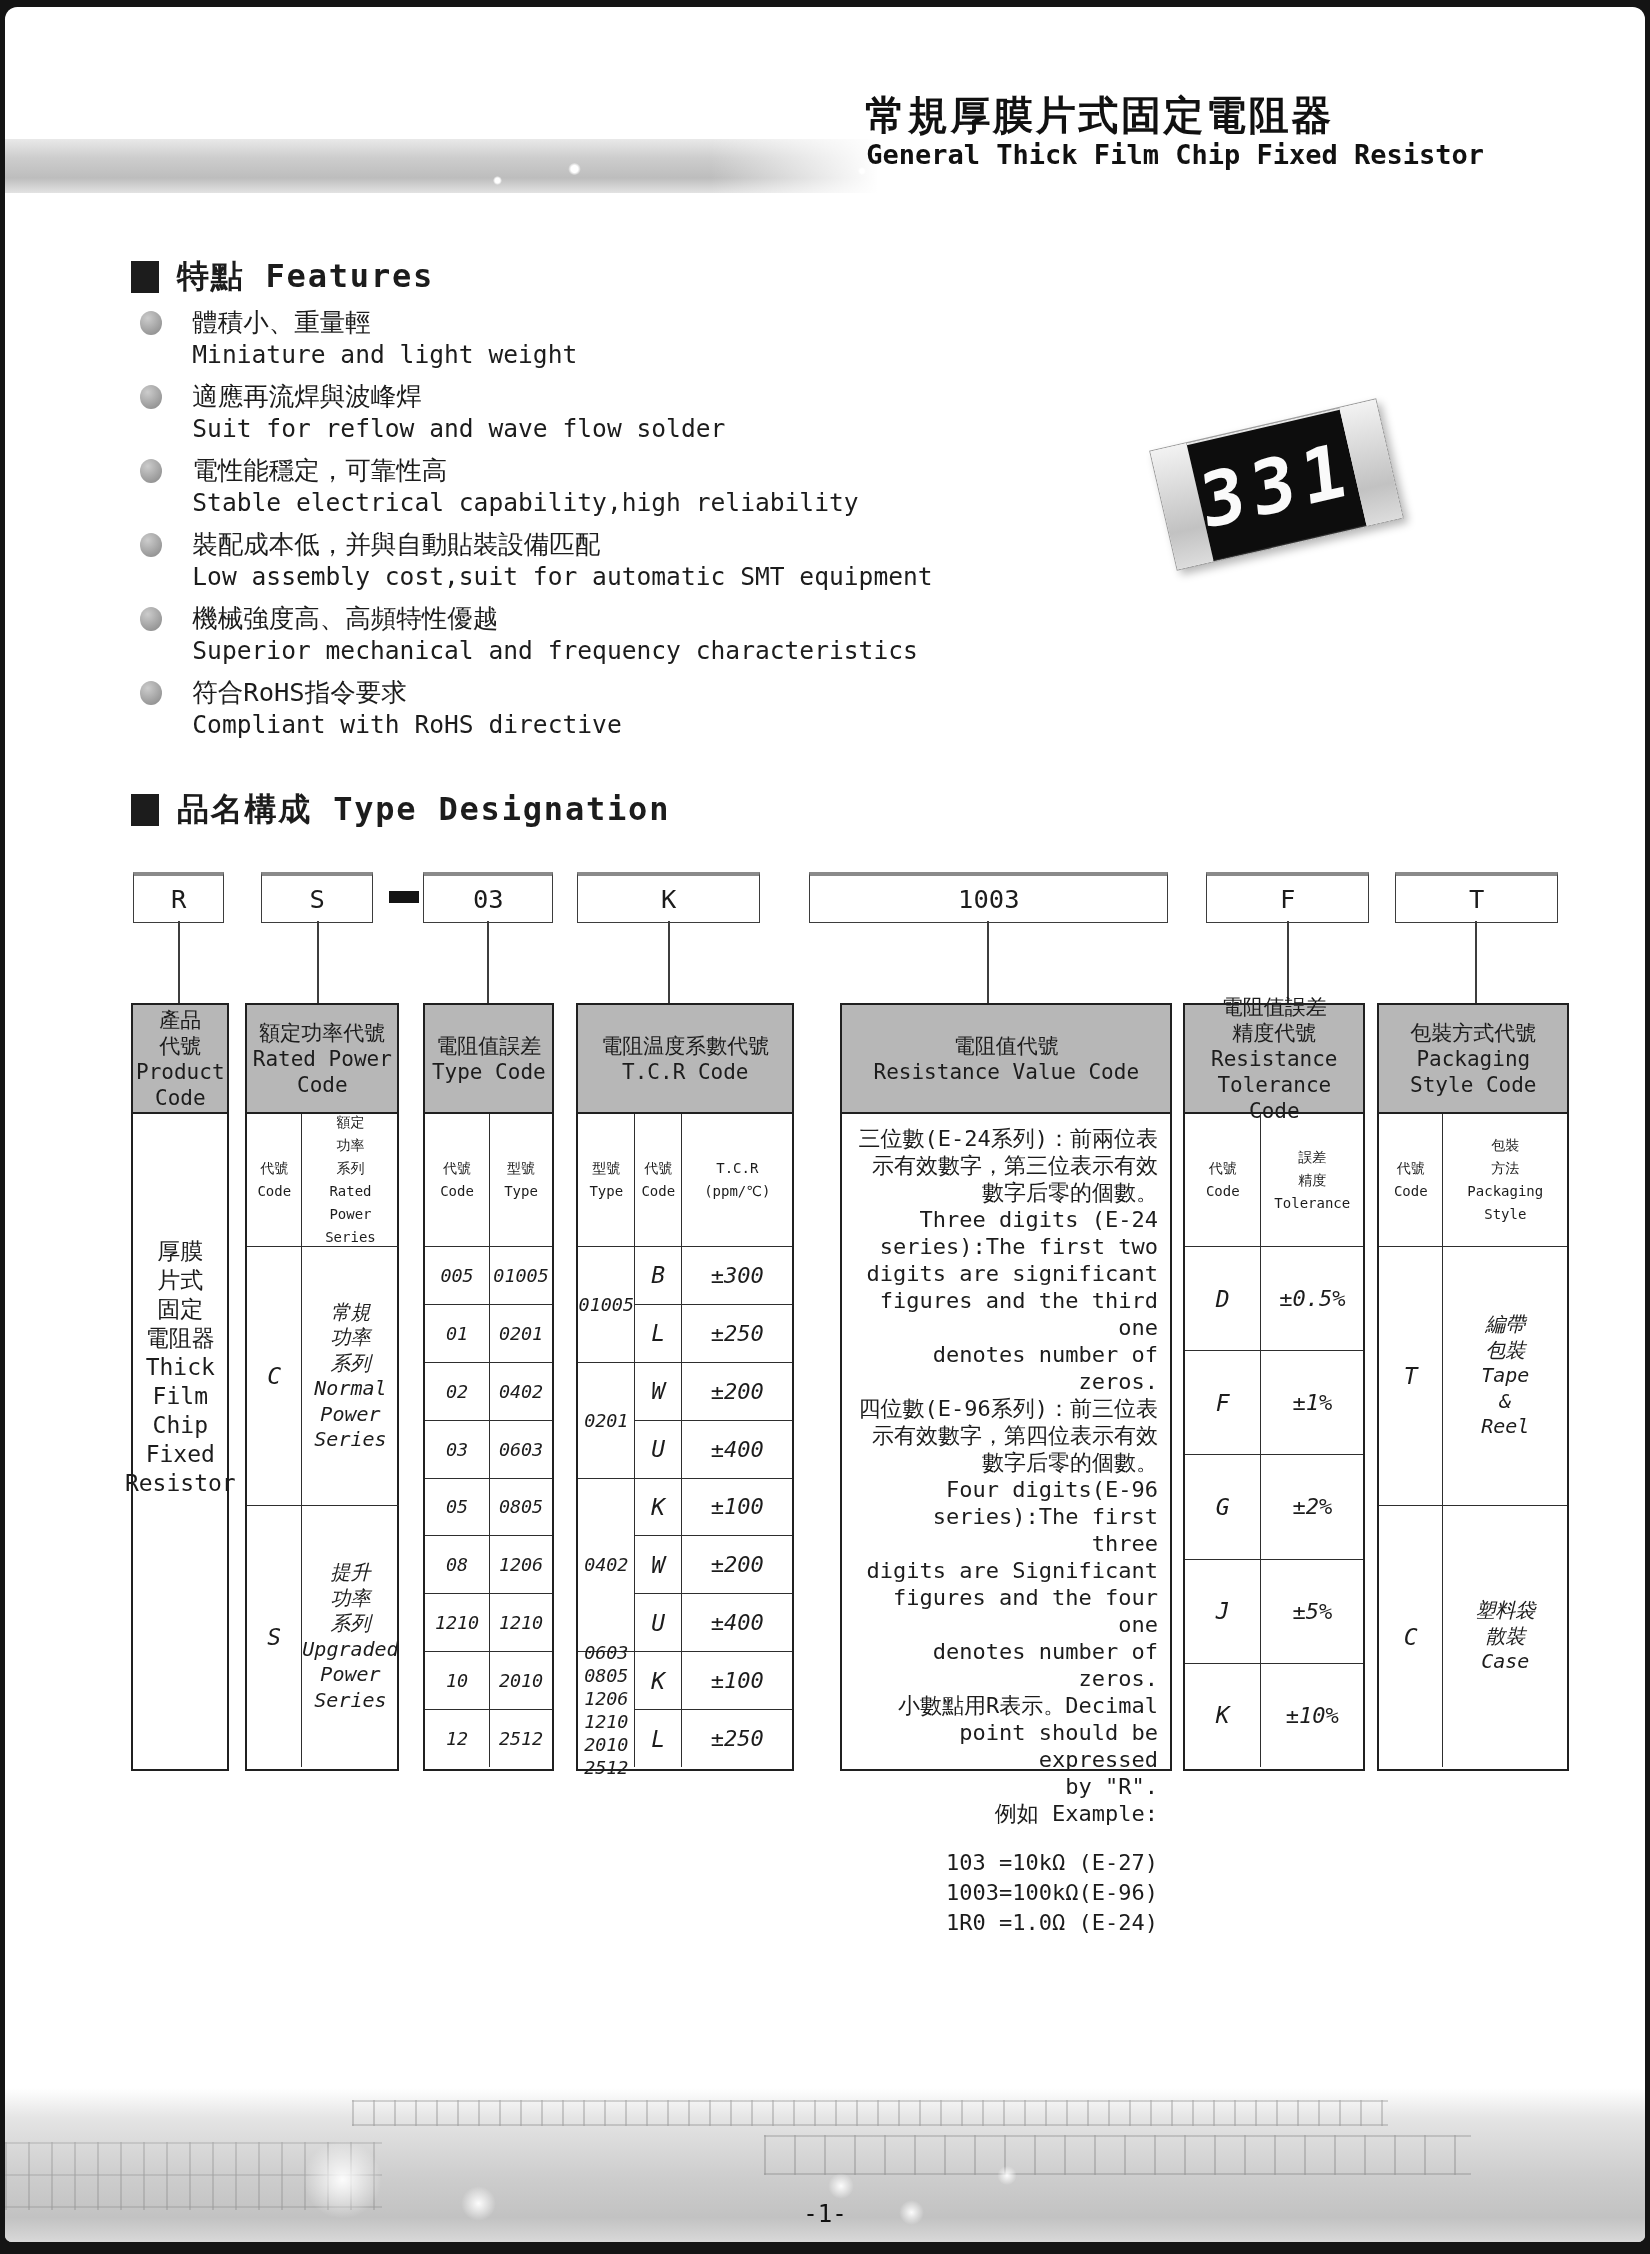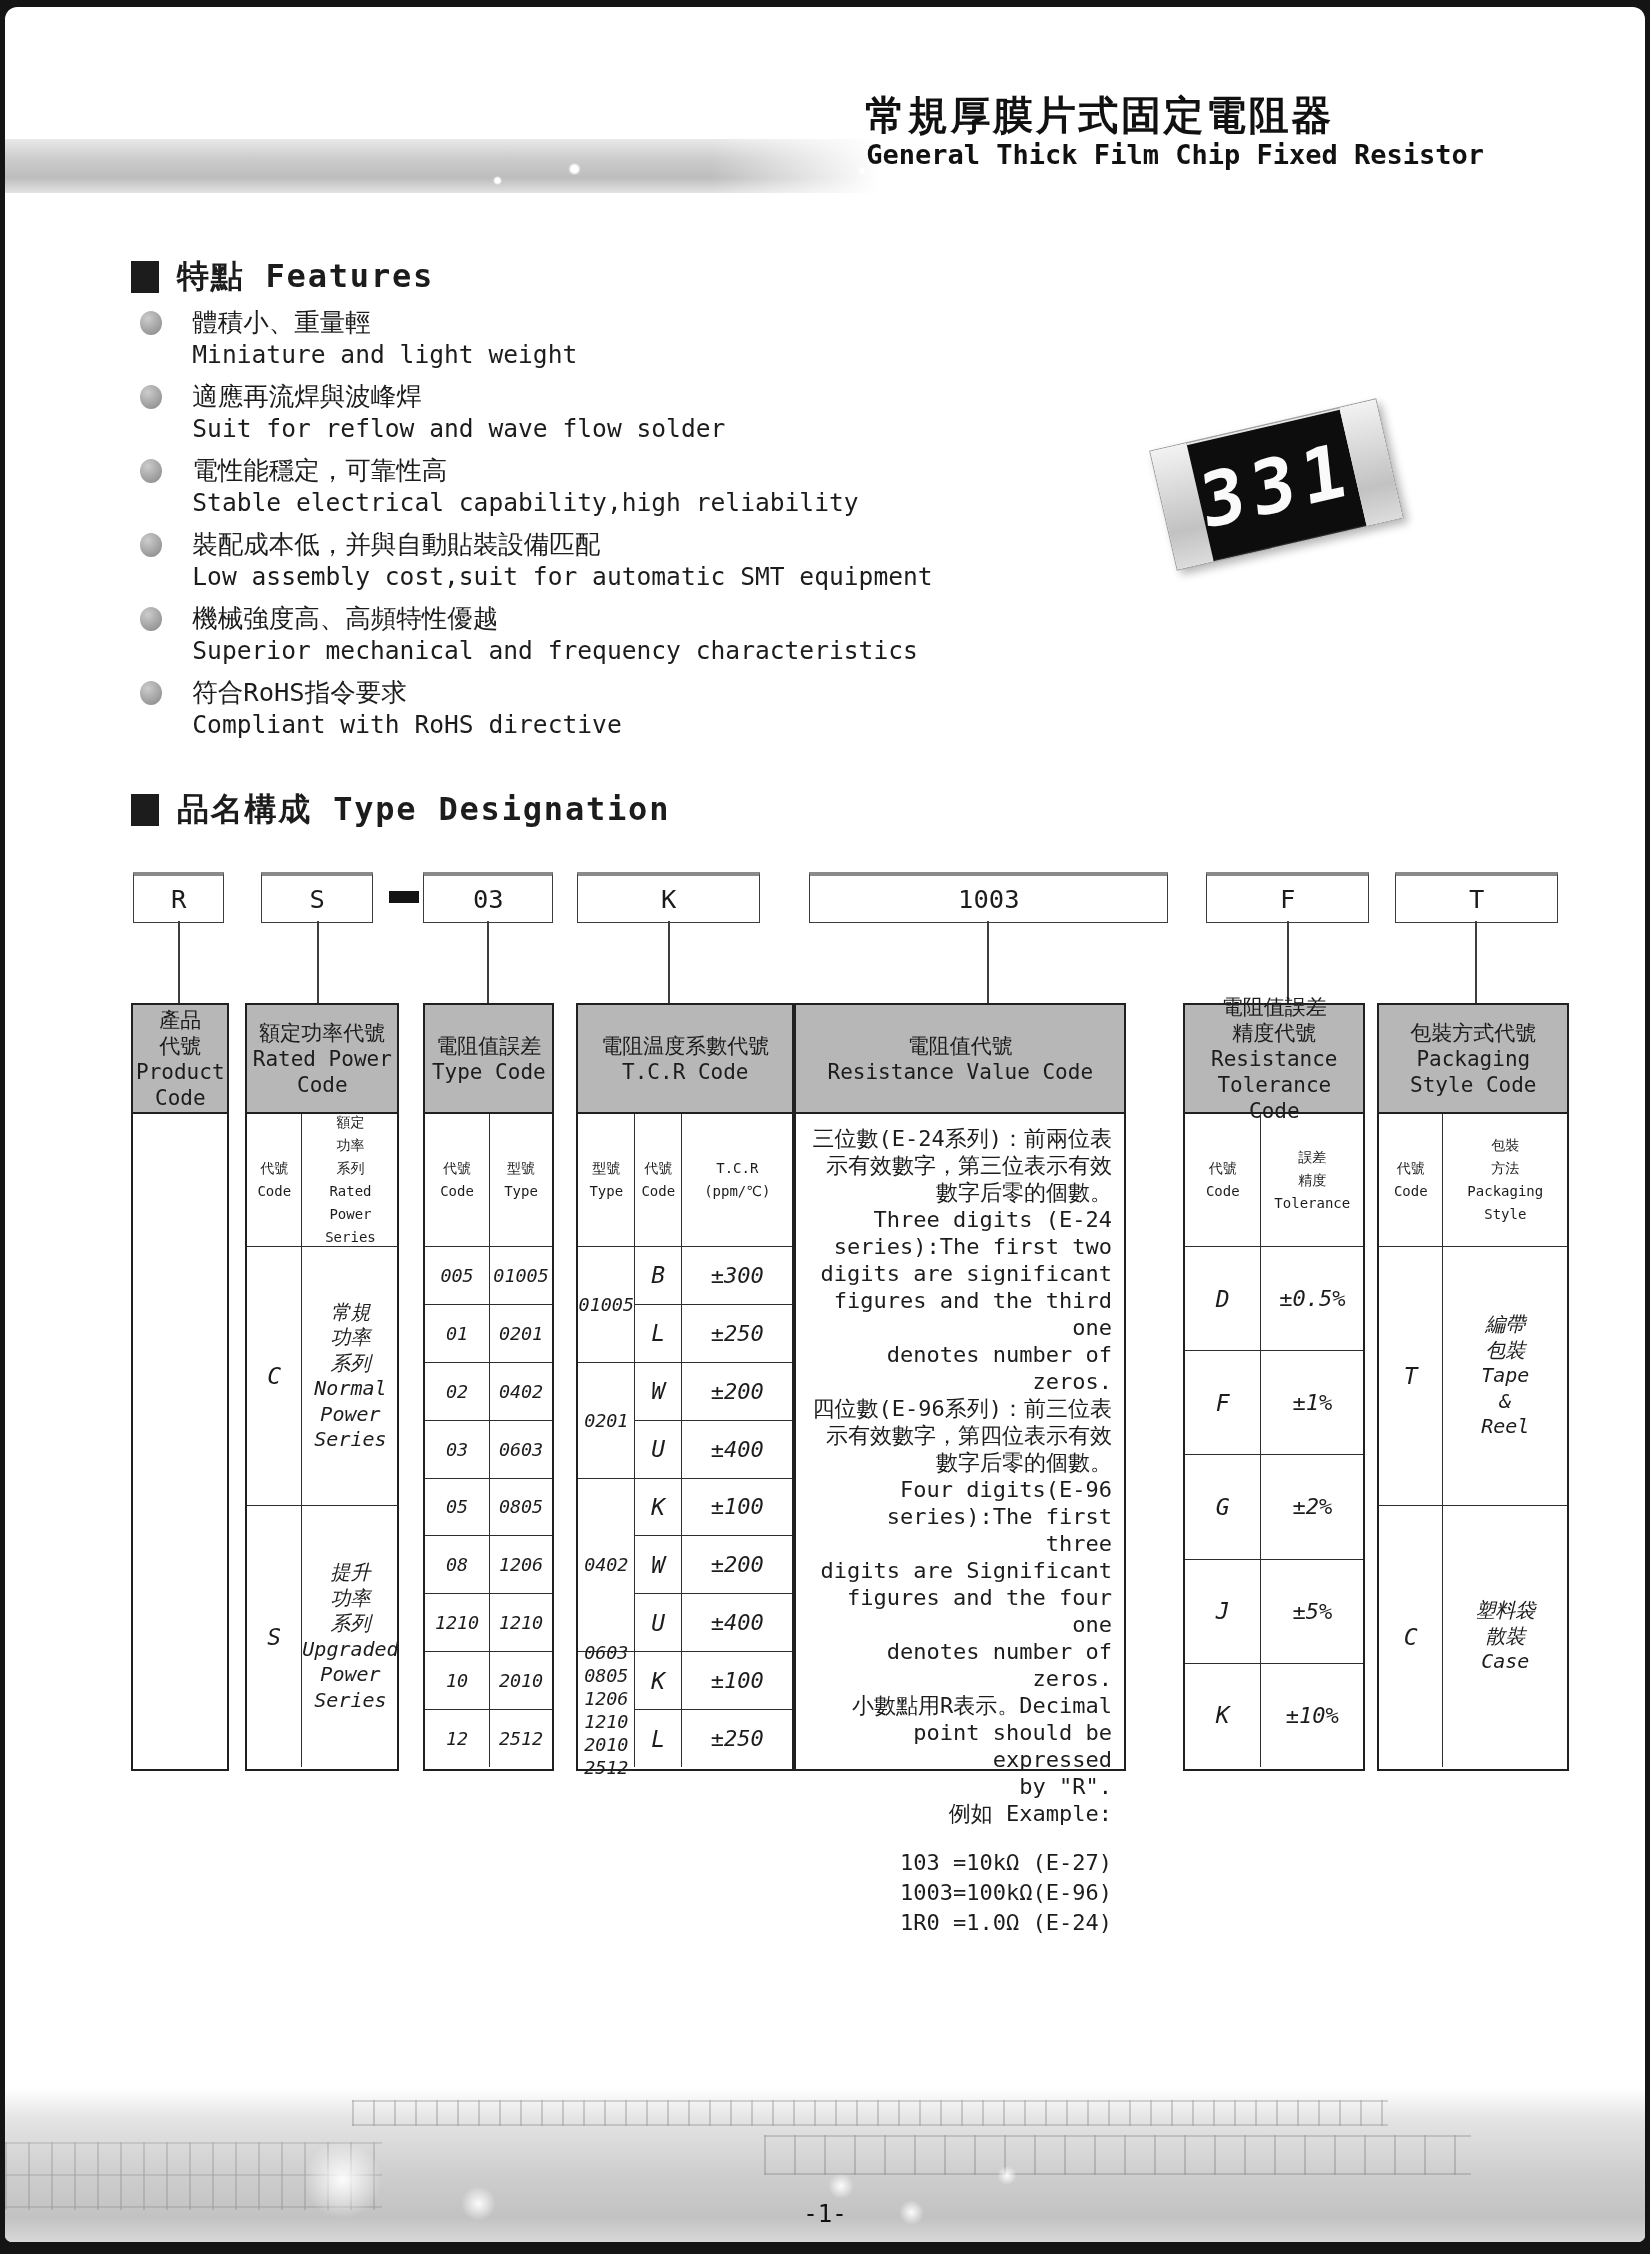--- a/index.html
+++ b/index.html
@@ -176,20 +176,29 @@
   <div class="conn" style="left:663px"></div>
   <div class="conn" style="left:982px"></div>
   <div class="conn" style="left:1282px"></div>
   <div class="conn" style="left:1470px"></div>
 
   <div class="tbl" style="left:126px;width:98px">
     <div class="hd pre">產品
 代號
 Product
 Code</div>
+    <div class="prod-body pre">厚膜
+片式
+固定
+電阻器
+Thick
+Film
+Chip
+Fixed
+Resistor</div>
   </div>
 
   <div class="tbl" style="left:240px;width:154px">
     <div class="hd pre">額定功率代號
 Rated Power
 Code</div>
     <div class="grid grid-power">
       <div class="c sub pre" style="grid-row:1;grid-column:1">代號
 Code</div>
       <div class="c sub pre bl" style="grid-row:1;grid-column:2">額定
@@ -281,21 +290,21 @@
 1210
 2010
 2512</div>
       <div class="c code bt bl" style="grid-row:9;grid-column:2">K</div>
       <div class="c val bt bl" style="grid-row:9;grid-column:3">±100</div>
       <div class="c code bt bl" style="grid-row:10;grid-column:2">L</div>
       <div class="c val bt bl" style="grid-row:10;grid-column:3">±250</div>
     </div>
   </div>
 
-  <div class="tbl" style="left:789px;width:332px">
+  <div class="tbl" style="left:835px;width:332px">
     <div class="hd pre">電阻值代號
 Resistance Value Code</div>
     <div class="res-body">
       <div class="pre">三位數(E-24系列)：前兩位表
 示有效數字，第三位表示有效
 數字后零的個數。</div>
       <div class="pre">Three digits (E-24
 series):The first two
 digits are significant
 figures and the third one

